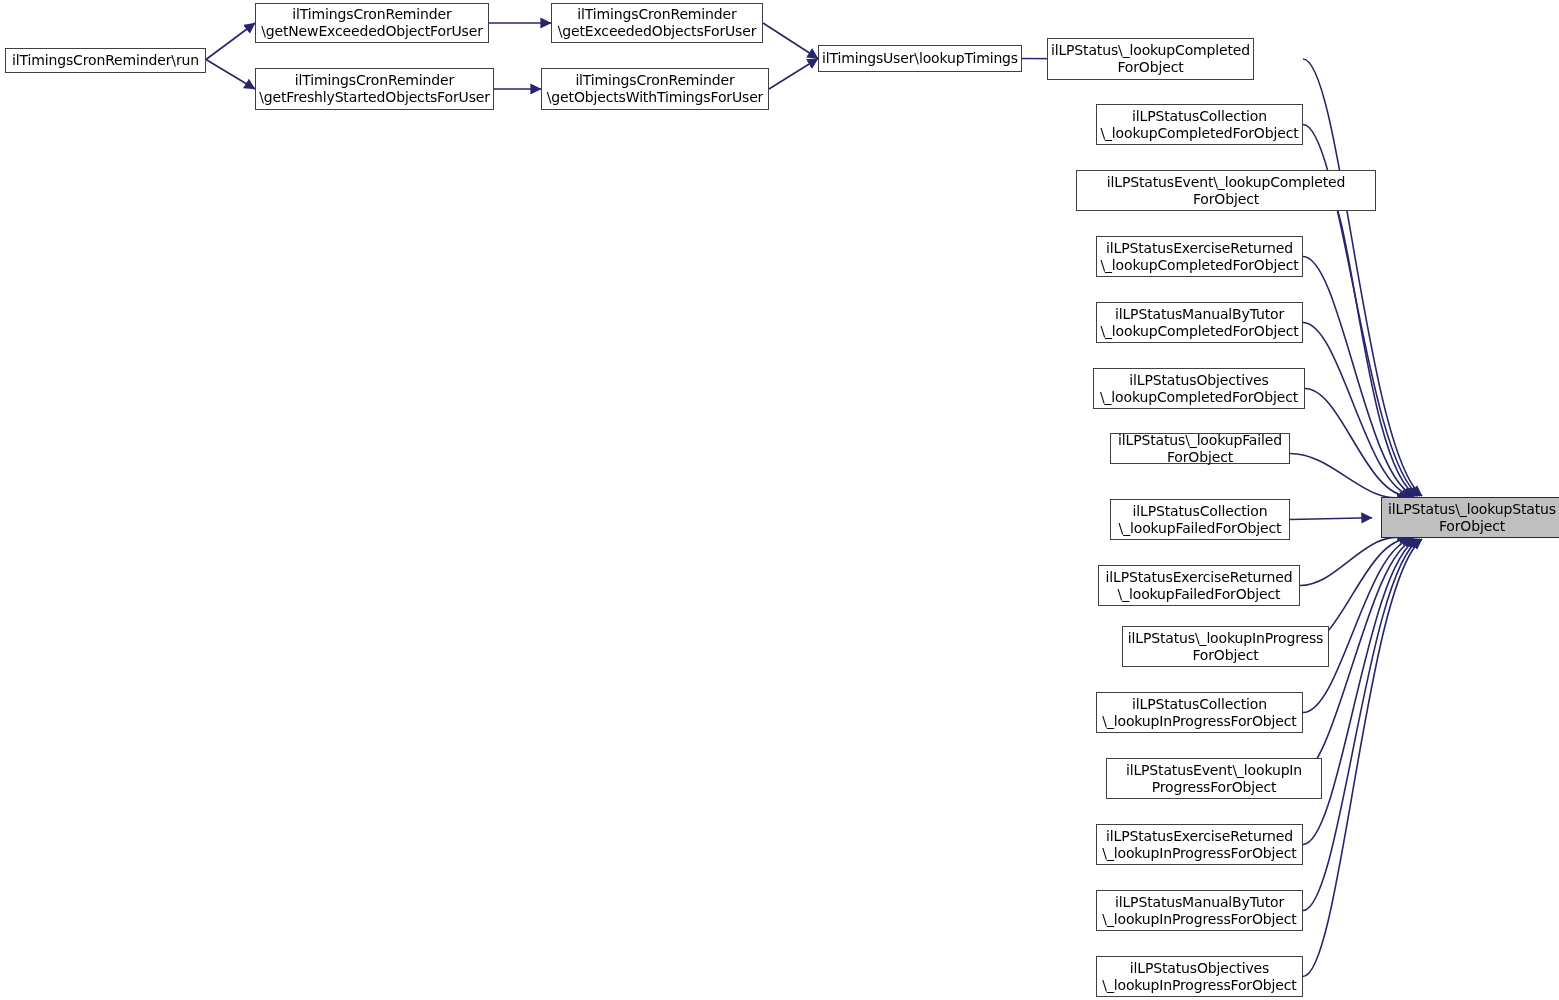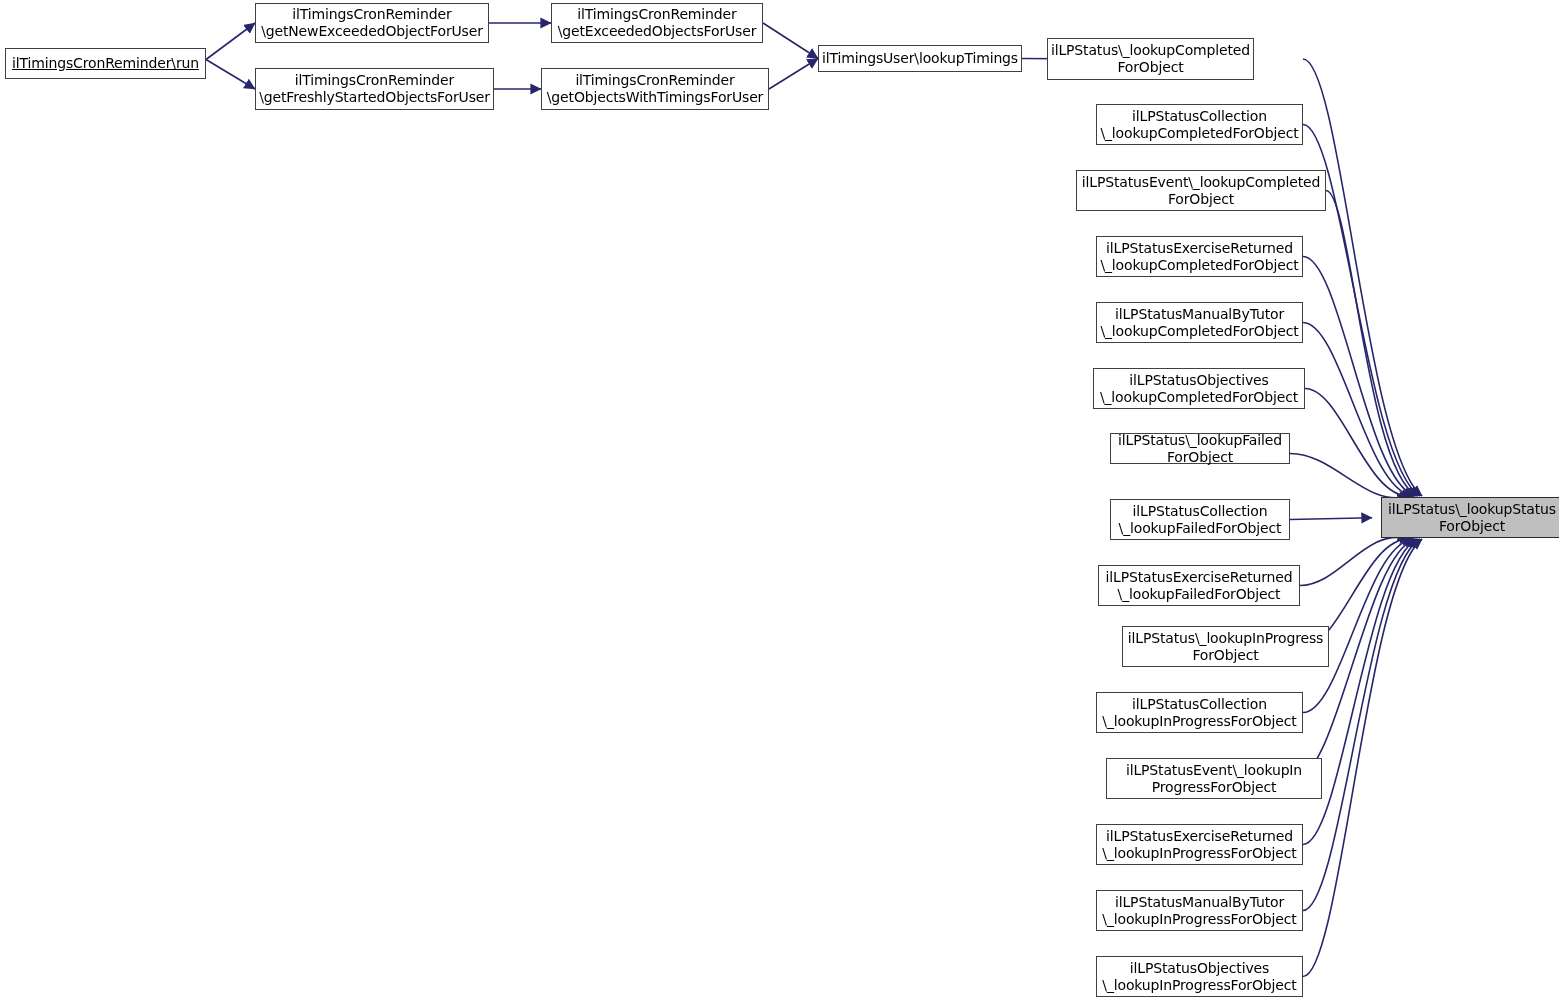--- a/index.html
+++ b/index.html
@@ -60,35 +60,35 @@
       <path d="M 1290 519.5 L 1372 517.7" fill="none" stroke="#27256b" stroke-width="1.6" marker-end="url(#ah)"></path>
       <path d="M 1300 585.5 C 1339.6 585.5, 1366 527.02, 1408.38 539" fill="none" stroke="#27256b" stroke-width="1.6" marker-end="url(#ah)"></path>
       <path d="M 1303 646.5 C 1340.95 646.5, 1366 535.56, 1410.515 539" fill="none" stroke="#27256b" stroke-width="1.6" marker-end="url(#ah)"></path>
       <path d="M 1303 712.5 C 1340.95 712.5, 1366 544.8, 1412.825 539" fill="none" stroke="#27256b" stroke-width="1.6" marker-end="url(#ah)"></path>
       <path d="M 1295 778.5 C 1337.35 778.5, 1366 554.04, 1415.135 539" fill="none" stroke="#27256b" stroke-width="1.6" marker-end="url(#ah)"></path>
       <path d="M 1303 844.5 C 1340.95 844.5, 1366 563.28, 1417.445 539" fill="none" stroke="#27256b" stroke-width="1.6" marker-end="url(#ah)"></path>
       <path d="M 1303 910.5 C 1340.95 910.5, 1366 572.52, 1419.755 539" fill="none" stroke="#27256b" stroke-width="1.6" marker-end="url(#ah)"></path>
       <path d="M 1303 976.5 C 1340.95 976.5, 1366 581.76, 1422.065 539" fill="none" stroke="#27256b" stroke-width="1.6" marker-end="url(#ah)"></path>
     </svg>
   <div id="node-layer">
-      <div class="node" style="left: 5px; top: 48px; width: 201px; height: 31px; text-decoration: underline;">ilTimingsCronReminder\run</div>
+      <div class="node" style="left: 5px; top: 48px; width: 201px; height: 25px;">ilTimingsCronReminder\run</div>
       <div class="node" style="left: 255px; top: 3px; width: 234px; height: 40px;">ilTimingsCronReminder
 \getNewExceededObjectForUser</div>
       <div class="node" style="left: 255px; top: 68px; width: 239px; height: 42px;">ilTimingsCronReminder
 \getFreshlyStartedObjectsForUser</div>
       <div class="node" style="left: 551px; top: 3px; width: 212px; height: 40px;">ilTimingsCronReminder
 \getExceededObjectsForUser</div>
       <div class="node" style="left: 541px; top: 68px; width: 228px; height: 42px;">ilTimingsCronReminder
 \getObjectsWithTimingsForUser</div>
       <div class="node" style="left: 818px; top: 45px; width: 204px; height: 27px;">ilTimingsUser\lookupTimings</div>
       <div class="node" style="left: 1047px; top: 38px; width: 207px; height: 42px;">ilLPStatus\_lookupCompleted
 ForObject</div>
       <div class="node" style="left: 1096px; top: 104px; width: 207px; height: 41px;">ilLPStatusCollection
 \_lookupCompletedForObject</div>
-      <div class="node" style="left: 1076px; top: 170px; width: 250px; height: 41px;">ilLPStatusEvent\_lookupCompleted
+      <div class="node" style="left: 1076px; top: 170px; width: 300px; height: 41px;">ilLPStatusEvent\_lookupCompleted
 ForObject</div>
       <div class="node" style="left: 1096px; top: 236px; width: 207px; height: 41px;">ilLPStatusExerciseReturned
 \_lookupCompletedForObject</div>
       <div class="node" style="left: 1096px; top: 302px; width: 207px; height: 41px;">ilLPStatusManualByTutor
 \_lookupCompletedForObject</div>
       <div class="node" style="left: 1093px; top: 368px; width: 212px; height: 41px;">ilLPStatusObjectives
 \_lookupCompletedForObject</div>
       <div class="node" style="left: 1110px; top: 433px; width: 180px; height: 31px;">ilLPStatus\_lookupFailed
 ForObject</div>
       <div class="node" style="left: 1110px; top: 499px; width: 180px; height: 41px;">ilLPStatusCollection

